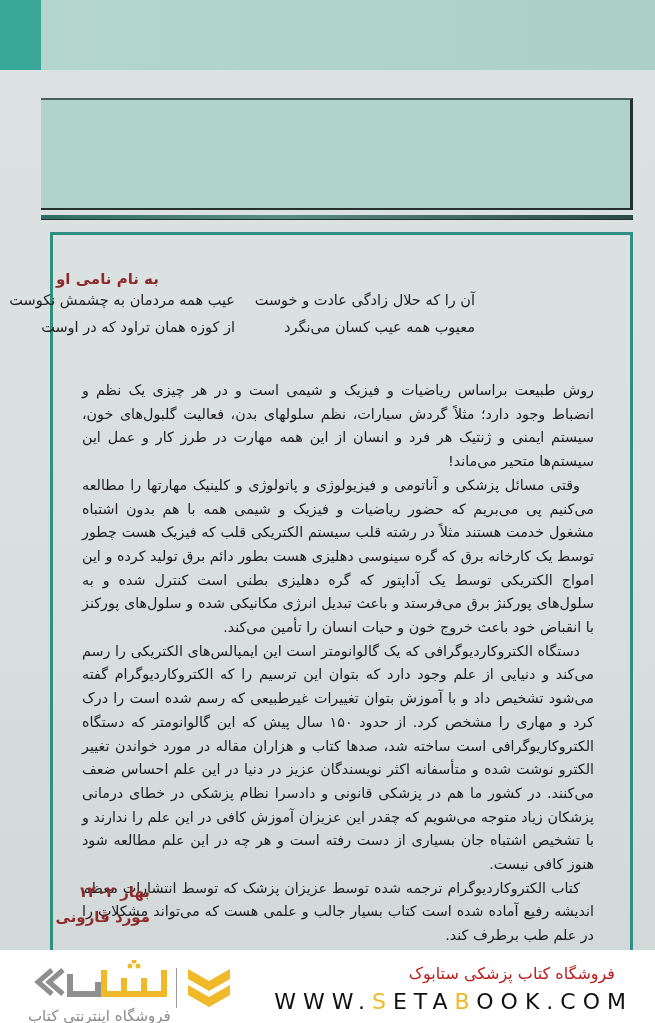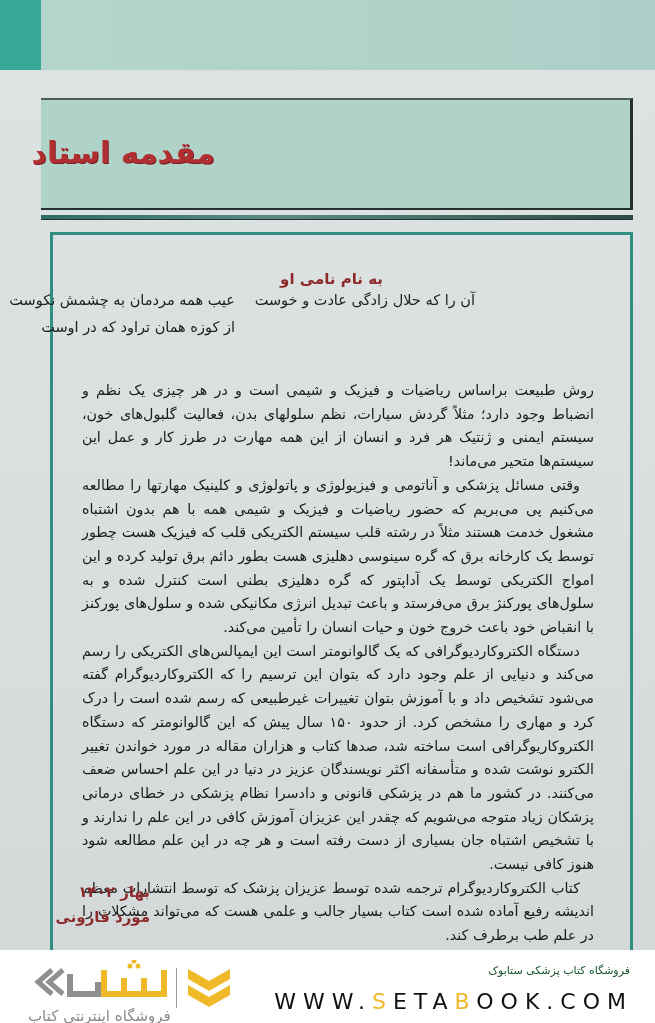--- a/index.html
+++ b/index.html
@@ -43,22 +43,22 @@
     }
     .content-frame {
       position: absolute; left: 50px; top: 232px; width: 583px; height: 718px;
       border: 3px solid #2f8f80; border-bottom: none;
       box-sizing: border-box;
     }
     .rtl {
       direction: rtl; unicode-bidi: embed;
     }
     .bismillah {
-      position: absolute; left: 40px; width: 583px; top: 270px;
-      text-align: center; font-weight: bold; font-size: 15px; color: #8e2a2c;
+      position: absolute; left: 56px; width: 583px; top: 270px;
+      text-align: left; font-weight: bold; font-size: 15px; color: #8e2a2c;
     }
     .poem-row {
       position: absolute; font-size: 14.5px; color: #1d1d1d; white-space: nowrap;
     }
     .poem-right { right: 180px; }
     .poem-left { right: 420px; }
     .body-text {
       position: absolute; left: 82px; width: 512px; top: 365px;
       font-size: 14.3px; line-height: 23.7px; color: #1b1b1b;
       text-align: justify; text-align-last: right; margin-top: 14px;
@@ -67,21 +67,21 @@
     .body-text p.indent { text-indent: 14px; }
     .signature {
       position: absolute; right: 505px; font-weight: bold; font-size: 15px;
       color: #8e2a2c; white-space: nowrap;
     }
     .footer {
       position: absolute; left: 0; top: 950px; width: 655px; height: 73px;
       background: #ffffff;
     }
     .store-title {
-      position: absolute; right: 25px; top: 964px; font-size: 11px; color: #14532d;
+      position: absolute; right: 40px; top: 964px; font-size: 16px; color: #b91c1c;
       white-space: nowrap;
     }
     .store-url {
       position: absolute; right: 22px; top: 989px; font-size: 22px;
       letter-spacing: 7px; color: #111; white-space: nowrap;
       font-family: "DejaVu Sans", sans-serif;
     }
     .store-url .hl { color: #f0b92a; }
     .logo-divider {
       position: absolute; left: 176px; top: 968px; width: 1px; height: 40px; background: #999;
@@ -94,29 +94,29 @@
     }
   </style>
 </head>
 <body>
 
 <div class="page">
   <div class="top-band"></div>
   <div class="top-corner"></div>
 
   <div class="title-box"></div>
-  <div class="title-text rtl">مقدمه استاد</div>
   <div class="title-rule"></div>
 
   <div class="content-frame"></div>
 
   <div class="bismillah rtl">به نام نامی او</div>
 
   <div class="poem-row poem-right rtl" style="top:292px;">آن را که حلال زادگی عادت و خوست</div>
   <div class="poem-row poem-left rtl" style="top:292px;">عیب همه مردمان به چشمش نکوست</div>
+  <div class="poem-row poem-right rtl" style="top:319px;">معیوب همه عیب کسان می‌نگرد</div>
   <div class="poem-row poem-left rtl" style="top:319px;">از کوزه همان تراود که در اوست</div>
 
   <div class="body-text rtl">
     <p>روش طبیعت براساس ریاضیات و فیزیک و شیمی است و در هر چیزی یک نظم و انضباط وجود دارد؛ مثلاً گردش سیارات، نظم سلولهای بدن، فعالیت گلبول‌های خون، سیستم ایمنی و ژنتیک هر فرد و انسان از این همه مهارت در طرز کار و عمل این سیستم‌ها متحیر می‌ماند!</p>
     <p class="indent">وقتی مسائل پزشکی و آناتومی و فیزیولوژی و پاتولوژی و کلینیک مهارتها را مطالعه می‌کنیم پی می‌بریم که حضور ریاضیات و فیزیک و شیمی همه با هم بدون اشتباه مشغول خدمت هستند مثلاً در رشته قلب سیستم الکتریکی قلب که فیزیک هست چطور توسط یک کارخانه برق که گره سینوسی دهلیزی هست بطور دائم برق تولید کرده و این امواج الکتریکی توسط یک آداپتور که گره دهلیزی بطنی است کنترل شده و به سلول‌های پورکنژ برق می‌فرستد و باعث تبدیل انرژی مکانیکی شده و سلول‌های پورکنز با انقباض خود باعث خروج خون و حیات انسان را تأمین می‌کند.</p>
     <p class="indent">دستگاه الکتروکاردیوگرافی که یک گالوانومتر است این ایمپالس‌های الکتریکی را رسم می‌کند و دنیایی از علم وجود دارد که بتوان این ترسیم را که الکتروکاردیوگرام گفته می‌شود تشخیص داد و با آموزش بتوان تغییرات غیرطبیعی که رسم شده است را درک کرد و مهاری را مشخص کرد. از حدود ۱۵۰ سال پیش که این گالوانومتر که دستگاه الکتروکاریوگرافی است ساخته شد، صدها کتاب و هزاران مقاله در مورد خواندن تغییر الکترو نوشت شده و متأسفانه اکثر نویسندگان عزیز در دنیا در این علم احساس ضعف می‌کنند. در کشور ما هم در پزشکی قانونی و دادسرا نظام پزشکی در خطای درمانی پزشکان زیاد متوجه می‌شویم که چقدر این عزیزان آموزش کافی در این علم را ندارند و با تشخیص اشتباه جان بسیاری از دست رفته است و هر چه در این علم مطالعه شود هنوز کافی نیست.</p>
     <p class="indent">کتاب الکتروکاردیوگرام ترجمه شده توسط عزیزان پزشک که توسط انتشارات معظم اندیشه رفیع آماده شده است کتاب بسیار جالب و علمی هست که می‌تواند مشکلات را در علم طب برطرف کند.</p>
     <p class="indent">که در پایان از این عزیزان تشکر فراوان کرده و آرزوی سعادت و توفیق آنان را از خداوند متعال خواهانم.</p>
   </div>
 

